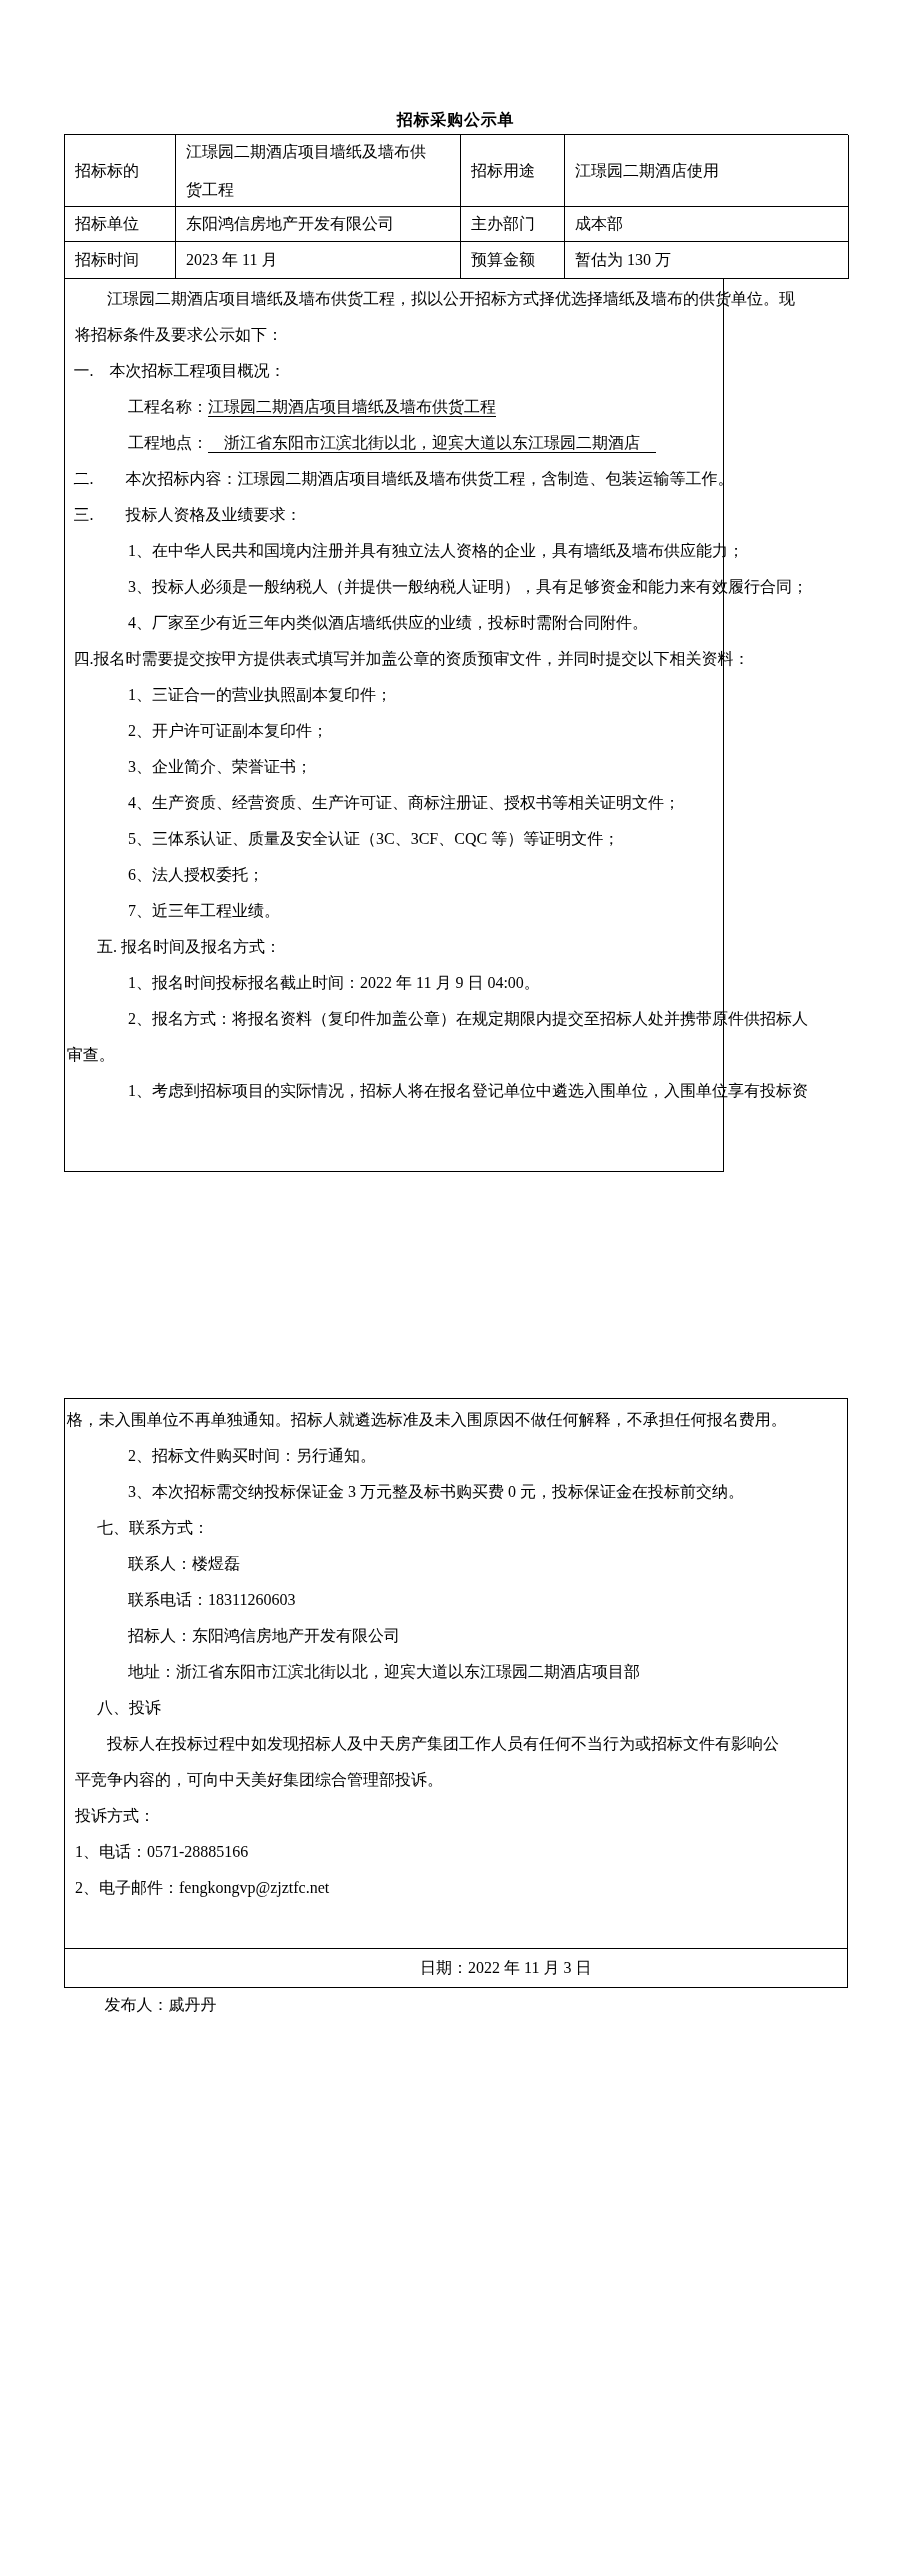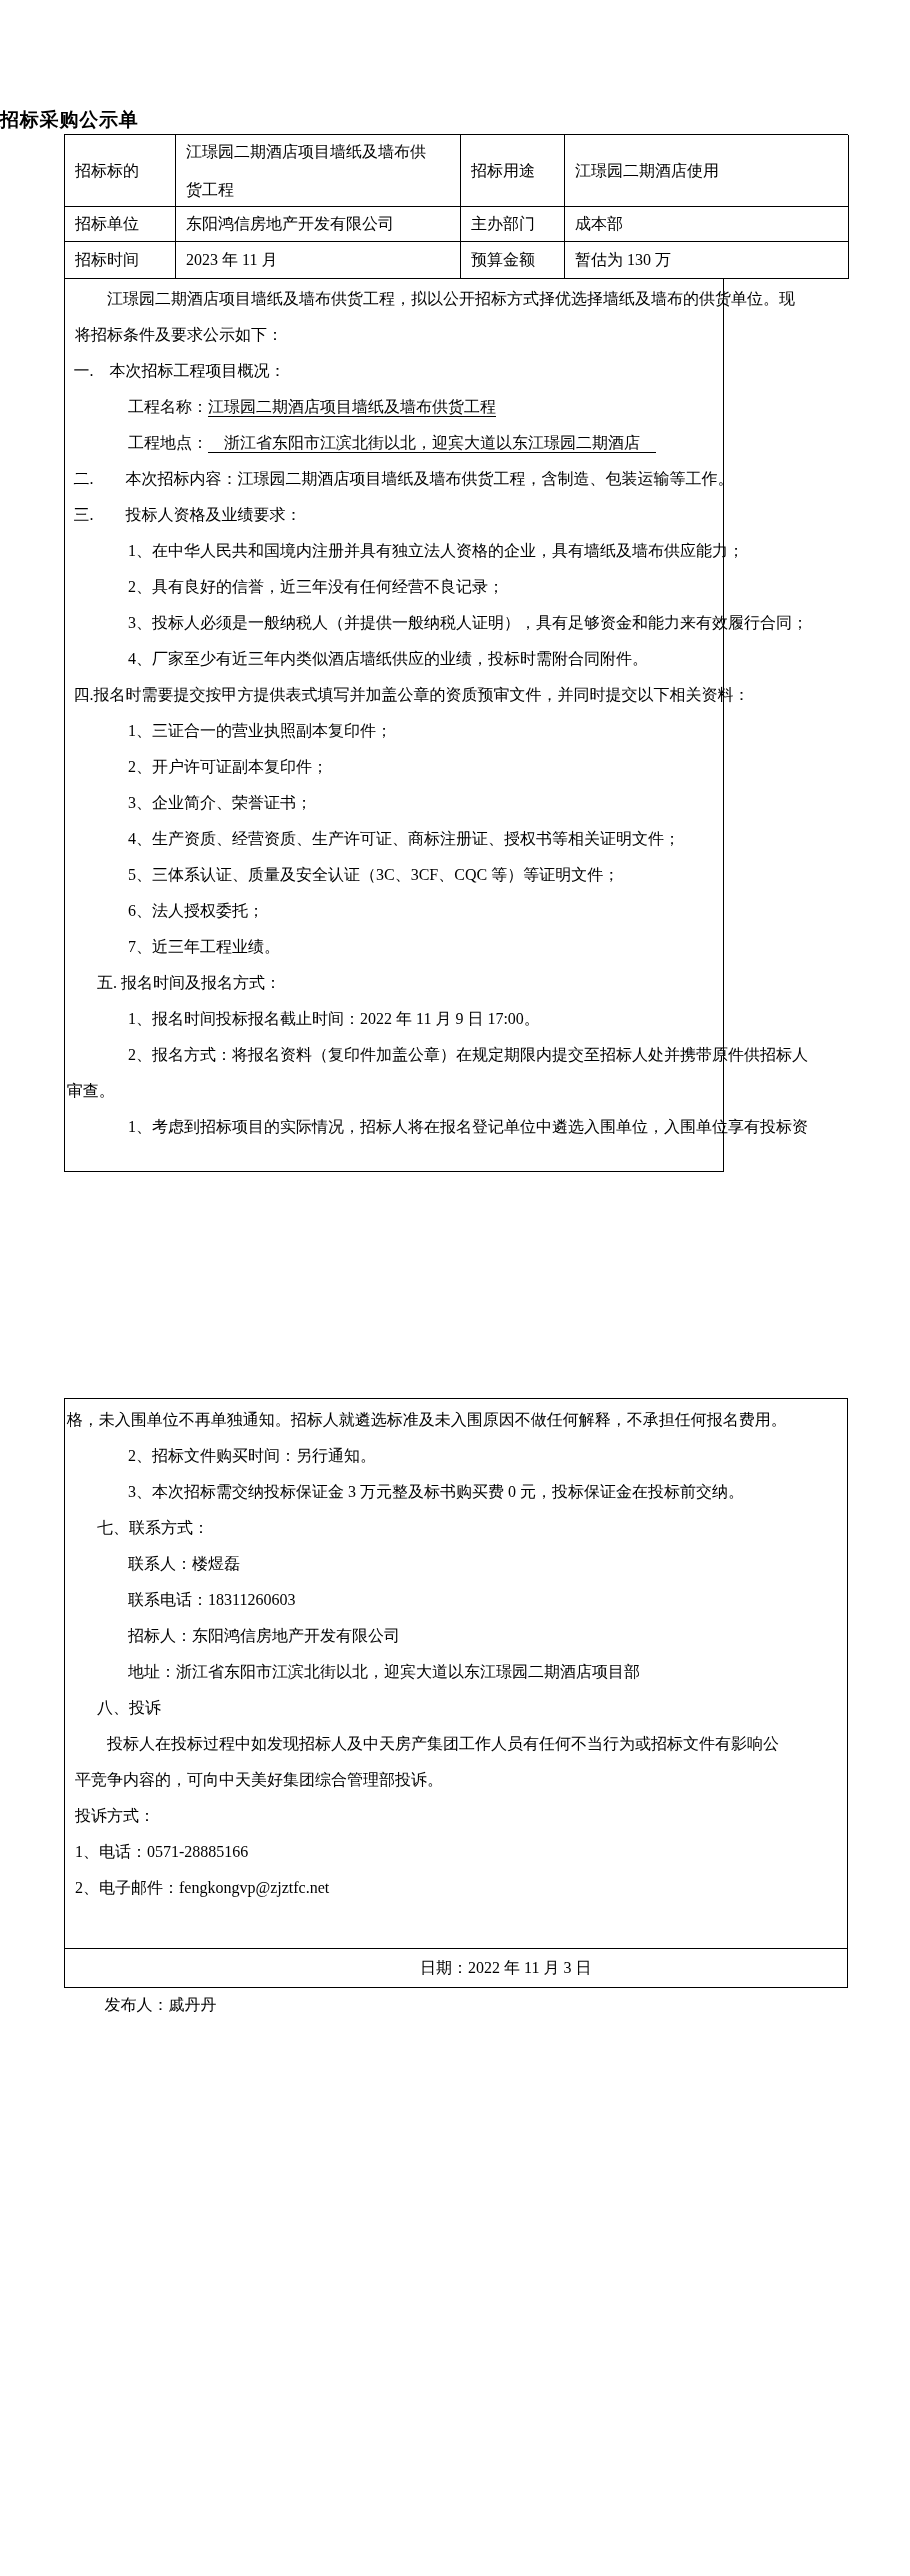--- a/index.html
+++ b/index.html
@@ -5,21 +5,21 @@
   html,body{margin:0;padding:0;background:#ffffff;}
   body{
     position:relative;
     width:911px;height:2576px;
     font-family:"Liberation Serif","DejaVu Serif",serif;
     color:#000;font-size:16px;
     overflow:hidden;
   }
   .doc-title{
     position:absolute;top:107px;left:0;width:911px;
-    font-weight:bold;font-size:19px;line-height:25px;
+    text-align:center;font-weight:bold;font-size:16px;line-height:25px;
     letter-spacing:0.8px;
   }
   
   .info-grid{
     position:absolute;left:64px;top:134px;width:784px;
     display:grid;
     grid-template-columns:111px 285px 104px 284px;
     border-left:0.8px solid #000;border-top:0.8px solid #000;
     box-sizing:border-box;
   }
@@ -94,33 +94,32 @@
 
 <div class="content-cell" id="body-page1">
     <div class="line first">江璟园二期酒店项目墙纸及墙布供货工程，拟以公开招标方式择优选择墙纸及墙布的供货单位。现</div>
     <div class="line flush">将招标条件及要求公示如下：</div>
     <div class="line secA">一.　本次招标工程项目概况：</div>
     <div class="line sub"><span>工程名称：</span><span class="u">江璟园二期酒店项目墙纸及墙布供货工程</span></div>
     <div class="line sub"><span>工程地点：</span><span class="u">　浙江省东阳市江滨北街以北，迎宾大道以东江璟园二期酒店　</span></div>
     <div class="line secA">二.　　本次招标内容：江璟园二期酒店项目墙纸及墙布供货工程，含制造、包装运输等工作。</div>
     <div class="line secA">三.　　投标人资格及业绩要求：</div>
     <div class="line sub">1、在中华人民共和国境内注册并具有独立法人资格的企业，具有墙纸及墙布供应能力；</div>
-    <div class="line sub">2、具有良好的信誉，近三年没有任何经营不良记录；</div>
     <div class="line sub">3、投标人必须是一般纳税人（并提供一般纳税人证明），具有足够资金和能力来有效履行合同；</div>
     <div class="line sub">4、厂家至少有近三年内类似酒店墙纸供应的业绩，投标时需附合同附件。</div>
     <div class="line secA">四.报名时需要提交按甲方提供表式填写并加盖公章的资质预审文件，并同时提交以下相关资料：</div>
     <div class="line sub">1、三证合一的营业执照副本复印件；</div>
     <div class="line sub">2、开户许可证副本复印件；</div>
     <div class="line sub">3、企业简介、荣誉证书；</div>
     <div class="line sub">4、生产资质、经营资质、生产许可证、商标注册证、授权书等相关证明文件；</div>
     <div class="line sub">5、三体系认证、质量及安全认证（3C、3CF、CQC 等）等证明文件；</div>
     <div class="line sub">6、法人授权委托；</div>
     <div class="line sub">7、近三年工程业绩。</div>
     <div class="line secB">五. 报名时间及报名方式：</div>
-    <div class="line sub">1、报名时间投标报名截止时间：2022 年 11 月 9 日 17:00。</div>
+    <div class="line sub">1、报名时间投标报名截止时间：2022 年 11 月 9 日 04:00。</div>
     <div class="line sub">2、报名方式：将报名资料（复印件加盖公章）在规定期限内提交至招标人处并携带原件供招标人</div>
     <div class="line hang">审查。</div>
     <div class="line sub">1、考虑到招标项目的实际情况，招标人将在报名登记单位中遴选入围单位，入围单位享有投标资</div>
   </div>
 
 <div class="page2-box" id="body-page2">
   <div class="signature-row">
     <span class="pub">发布人：戚丹丹</span>
     <span class="date">日期：2022 年 11 月 3 日</span>
   </div>

